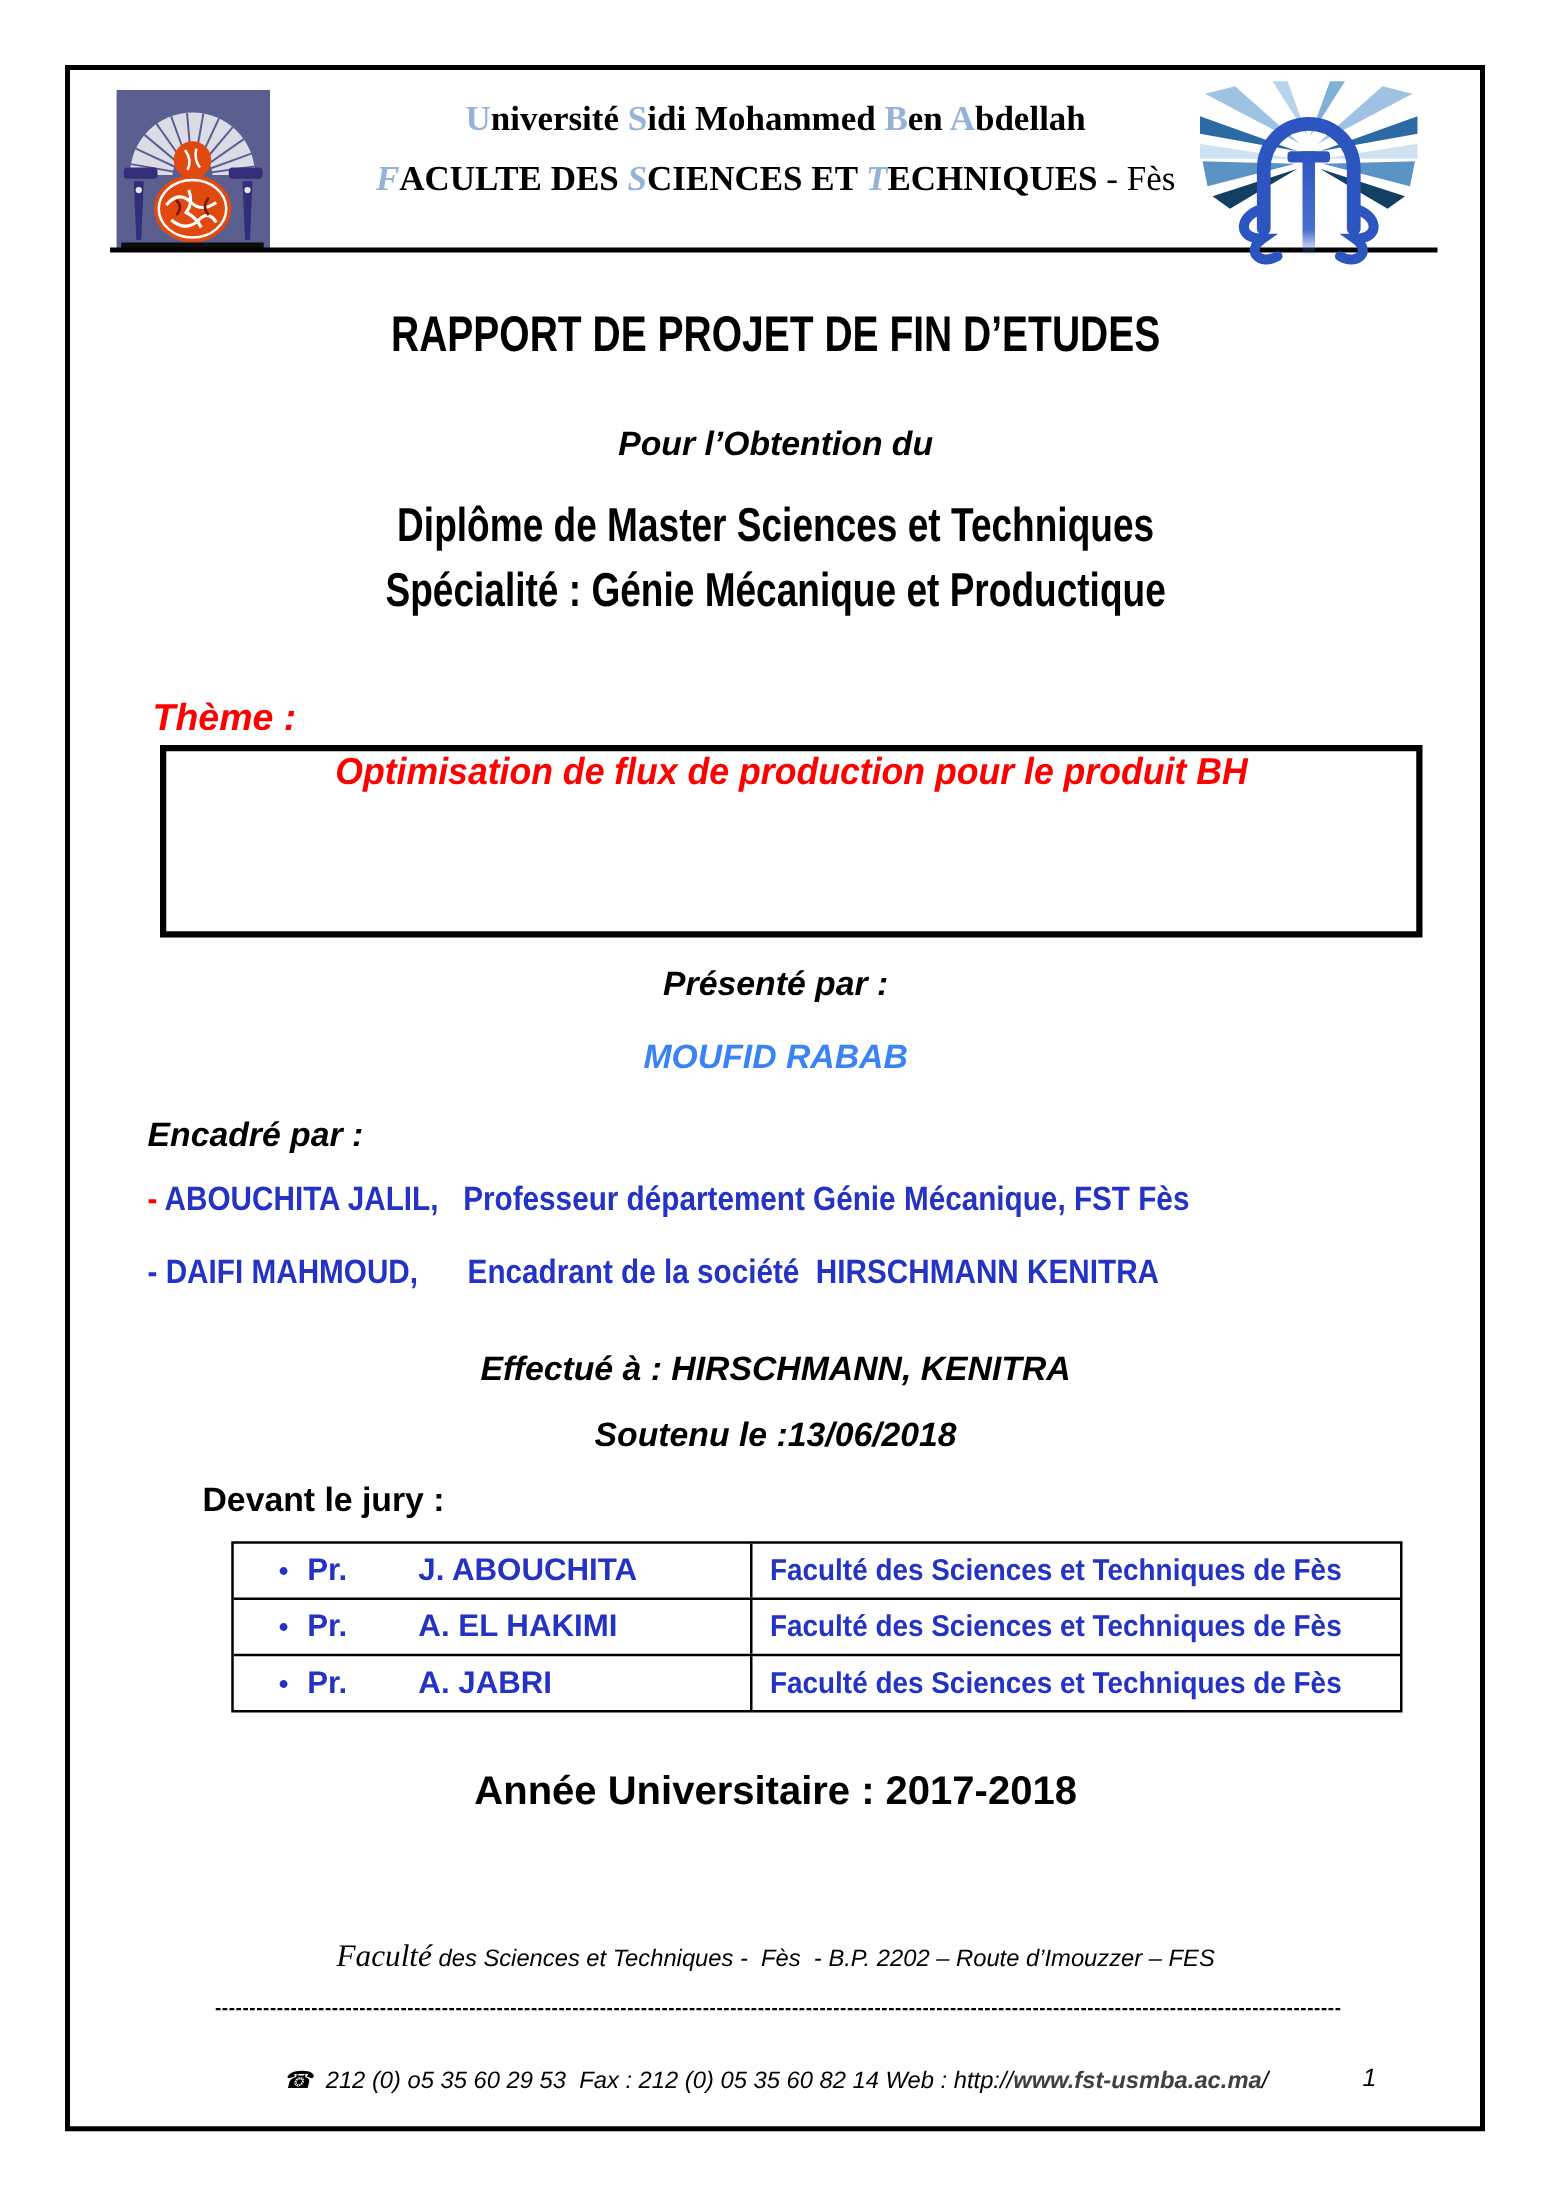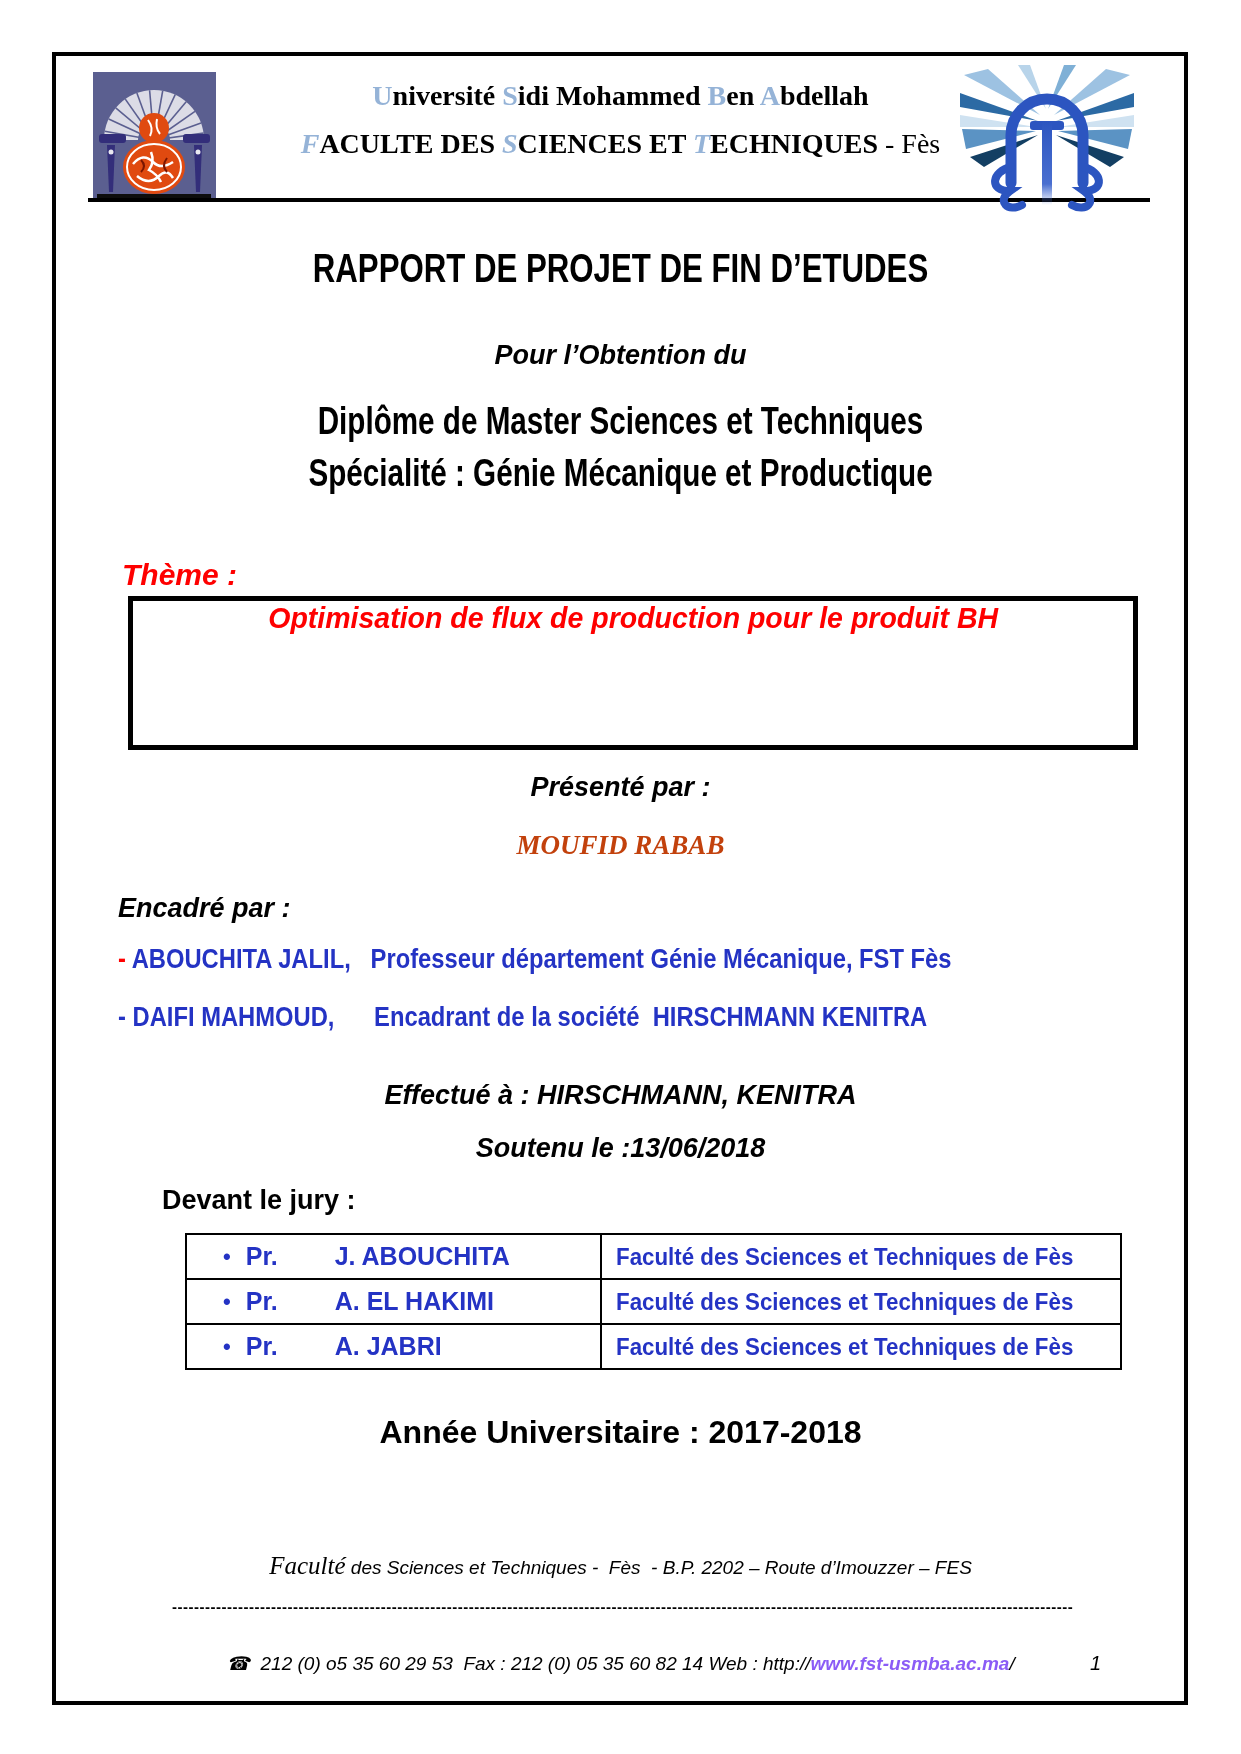--- a/index.html
+++ b/index.html
@@ -18,21 +18,21 @@
   .h1{top:80px;}
   .h2{top:128px;}
   .logo{overflow:hidden;}
   .logo-left{left:93px;top:72px;width:123px;height:128px;}
   .logo-right{left:958px;top:63px;width:178px;height:152px;}
 
   
   .b{font-weight:bold;}
   .i{font-style:italic;}
   .red{color:#fe0000;}
-  .blue{color:#c2410c;font-family:Liberation Serif, serif;}
+  .blue{color:#3b82f6;}
   .cond78{transform:scaleX(.78);transform-origin:center;}
   .condL{transform:scaleX(.88);transform-origin:left center;}
   .t-report{top:246px;font-size:40px;letter-spacing:0px;}
   .t-obt{top:340px;font-size:27px;}
   .t-dip{top:400px;font-size:38px;}
   .t-spe{top:452px;font-size:38px;}
   .theme-label{left:122px;top:558px;font-size:30px;}
   .theme-box{left:128px;top:596px;width:1000px;height:144px;border:5px solid #000;
              display:flex;align-items:flex-start;justify-content:center;}
   .theme-box span{font-size:30px;transform:scaleX(.95);}
@@ -61,21 +61,21 @@
   .jright span{transform:scaleX(.93);transform-origin:left center;white-space:nowrap;}
 
   .t-year{top:1414px;font-size:32px;}
 
   
   .f-dash{left:172px;top:1598px;width:912px;height:18px;overflow:hidden;white-space:nowrap;
           font-size:15px;font-weight:bold;letter-spacing:.5px;}
   .f-l1{top:1552px;font-size:19px;font-style:italic;white-space:pre;}
   .f-l1 .fbig{font-size:25px;font-family:"Liberation Serif",serif;}
   .f-l2{top:1652px;font-size:19px;font-style:italic;white-space:pre;}
-  .f-l2 .lnk{color:#8b5cf6;font-weight:bold;}
+  .f-l2 .lnk{color:#404040;font-weight:bold;}
   .f-pg{left:1090px;top:1652px;font-size:20px;font-style:italic;}
 </style>
 </head>
 <body>
 
 <div class="page">
 
   <div class="abs frame"></div>
 
   <div class="abs logo logo-left">

